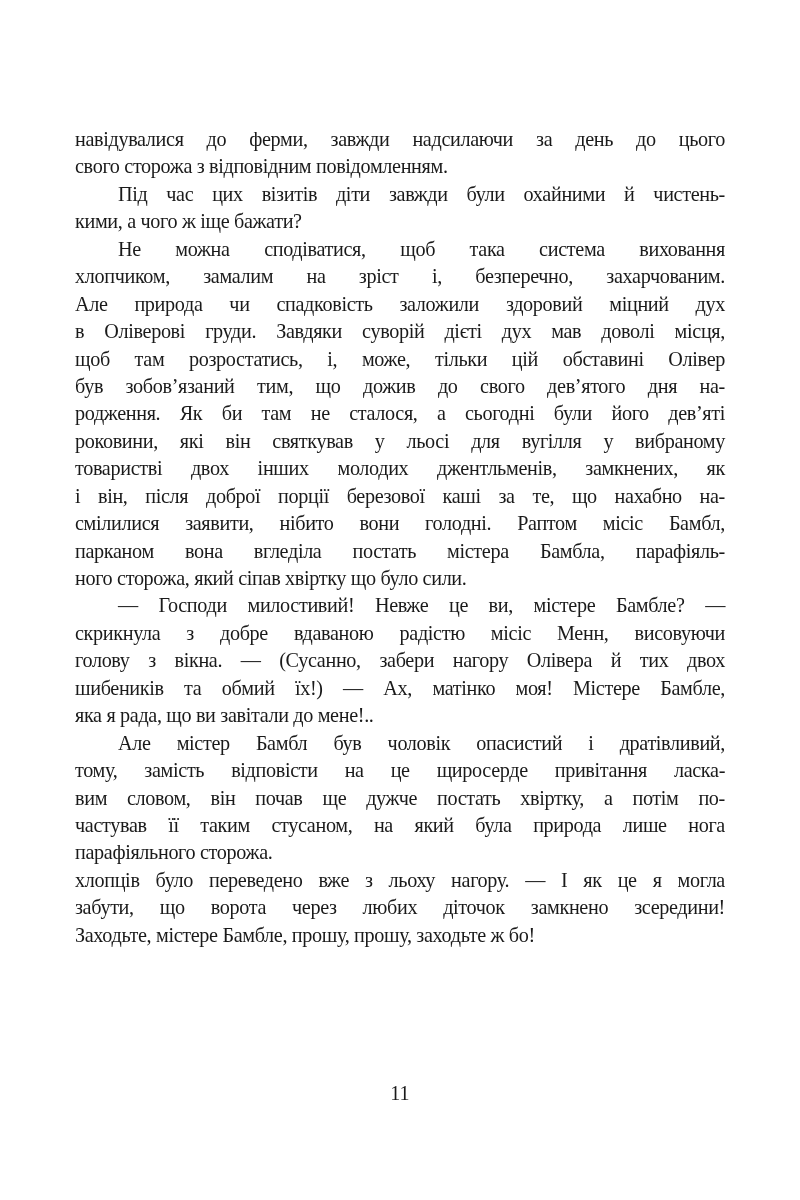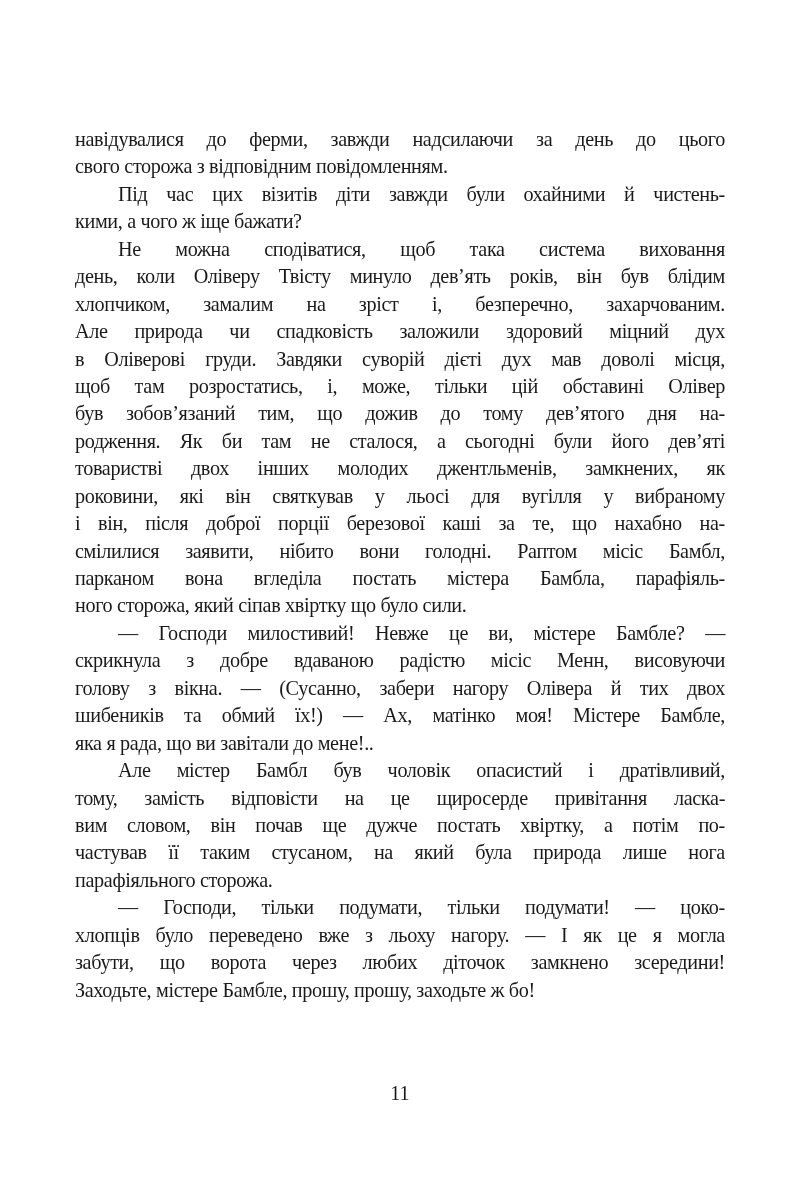--- a/index.html
+++ b/index.html
@@ -40,42 +40,40 @@
 </head>
 <body>
 
 <div class="page">
   <div class="text-block">
     <span class="line">навідувалися до ферми, завжди надсилаючи за день до цього</span>
     <span class="line last">свого сторожа з відповідним повідомленням.</span>
     <span class="line indent">Під час цих візитів діти завжди були охайними й чистень-</span>
     <span class="line last">кими, а чого ж іще бажати?</span>
     <span class="line indent">Не можна сподіватися, щоб така система виховання</span>
-    <span class="line">день, коли Оліверу Твісту минуло дев’ять років, він був блідим</span>
     <span class="line">хлопчиком, замалим на зріст і, безперечно, захарчованим.</span>
     <span class="line">Але природа чи спадковість заложили здоровий міцний дух</span>
     <span class="line">в Оліверові груди. Завдяки суворій дієті дух мав доволі місця,</span>
     <span class="line">щоб там розростатись, і, може, тільки цій обставині Олівер</span>
-    <span class="line">був зобов’язаний тим, що дожив до тому дев’ятого дня на-</span>
+    <span class="line">був зобов’язаний тим, що дожив до свого дев’ятого дня на-</span>
     <span class="line">родження. Як би там не сталося, а сьогодні були його дев’яті</span>
+    <span class="line">роковини, які він святкував у льосі для вугілля у вибраному</span>
     <span class="line">товаристві двох інших молодих джентльменів, замкнених, як</span>
-    <span class="line">роковини, які він святкував у льосі для вугілля у вибраному</span>
     <span class="line">і він, після доброї порції березової каші за те, що нахабно на-</span>
     <span class="line">смілилися заявити, нібито вони голодні. Раптом місіс Бамбл,</span>
     <span class="line">парканом вона вгледіла постать містера Бамбла, парафіяль-</span>
     <span class="line last">ного сторожа, який сіпав хвіртку що було сили.</span>
     <span class="line indent">— Господи милостивий! Невже це ви, містере Бамбле? —</span>
     <span class="line">скрикнула з добре вдаваною радістю місіс Менн, висовуючи</span>
     <span class="line">голову з вікна. — (Сусанно, забери нагору Олівера й тих двох</span>
     <span class="line">шибеників та обмий їх!) — Ах, матінко моя! Містере Бамбле,</span>
     <span class="line last">яка я рада, що ви завітали до мене!..</span>
     <span class="line indent">Але містер Бамбл був чоловік опасистий і дратівливий,</span>
     <span class="line">тому, замість відповісти на це щиросерде привітання ласка-</span>
     <span class="line">вим словом, він почав ще дужче постать хвіртку, а потім по-</span>
     <span class="line">частував її таким стусаном, на який була природа лише нога</span>
     <span class="line last">парафіяльного сторожа.</span>
-    <span class="line indent">— Господи, тільки подумати, тільки подумати! — цоко-</span>
     <span class="line">хлопців було переведено вже з льоху нагору. — І як це я могла</span>
     <span class="line">забути, що ворота через любих діточок замкнено зсередини!</span>
     <span class="line last">Заходьте, містере Бамбле, прошу, прошу, заходьте ж бо!</span>
   </div>
   <div class="page-number">11</div>
 </div>
 
 </body></html>

